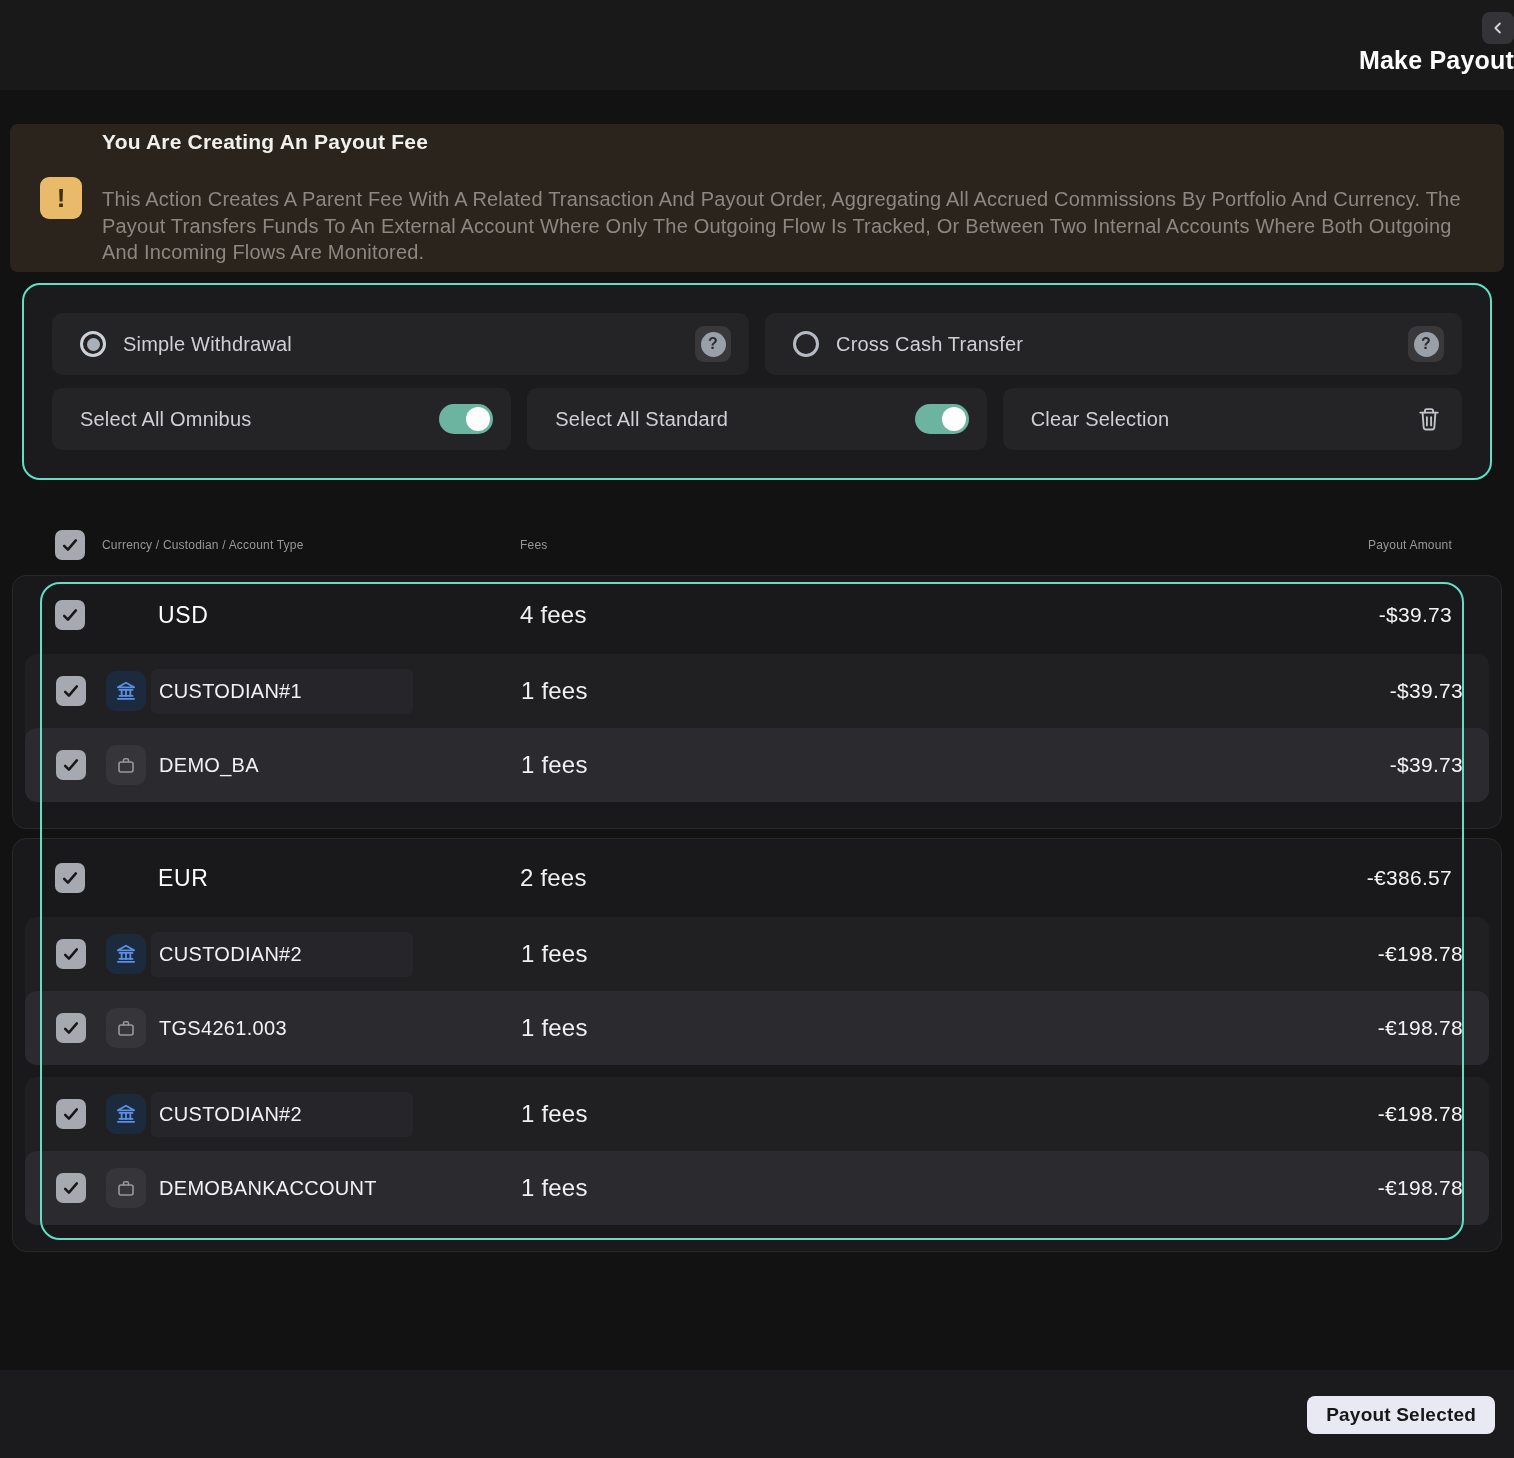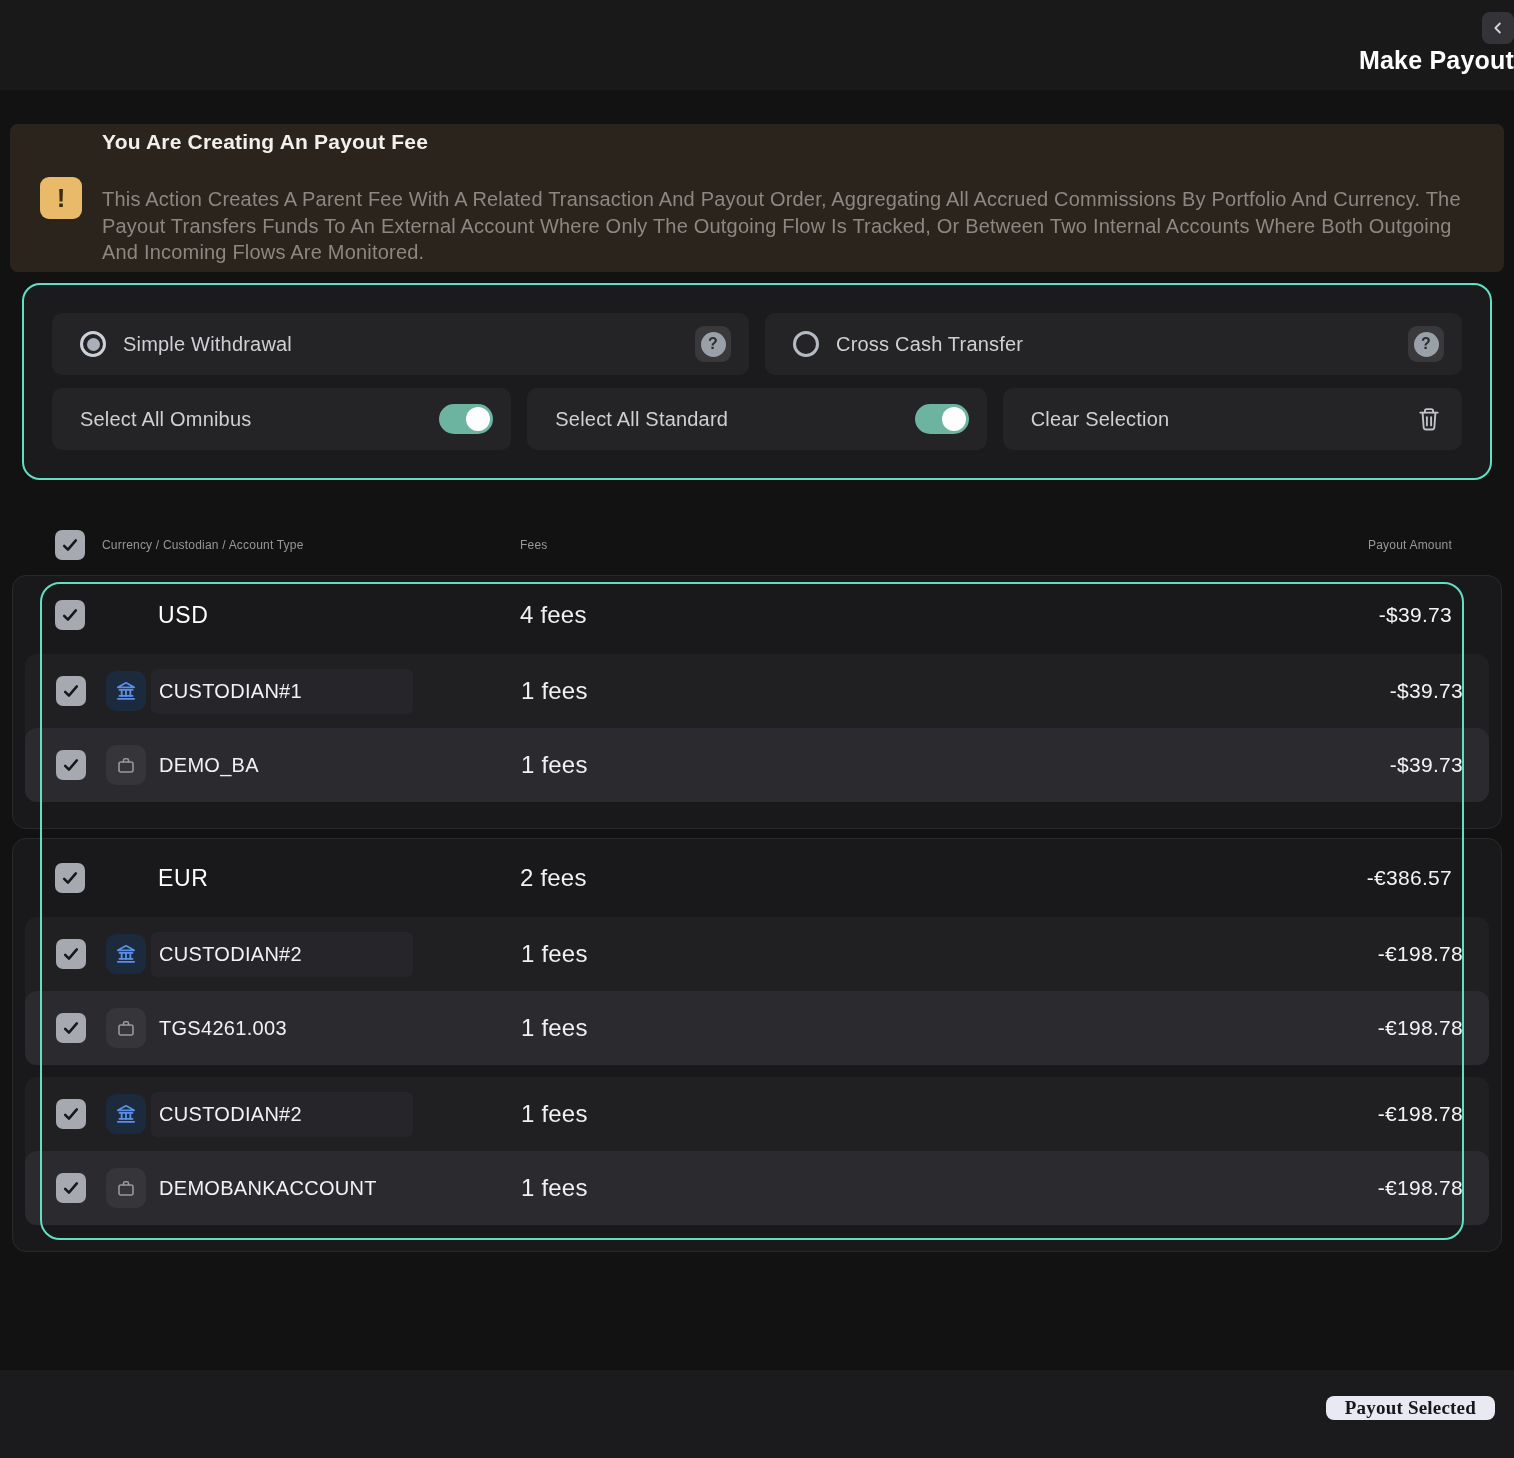--- a/index.html
+++ b/index.html
@@ -62,23 +62,23 @@
   .currency-name { font-size:23px; color:#ffffff; letter-spacing:.6px; }
   .name-chip { display:inline-block; min-width:262px; margin-left:-8px; padding:11px 8px; background:#26262a; border-radius:6px; }
   .fees { flex:1; font-size:24px; color:#f0f0f2; letter-spacing:.2px; }
   .amount { margin-left:auto; font-size:21px; color:#f3f3f5; letter-spacing:.3px; }
   .panel { margin:0 12px; background:#202023; border-radius:12px; }
   .panel + .panel { margin-top:12px; }
   .sub-row { height:74px; padding:0 26px 0 31px; }
   .account-row { background:#2b2b2f; border-radius:12px; }
   
   .footer { position:absolute; left:0; right:0; bottom:0; height:88px; background:#1b1b1d; }
-  .payout-btn { position:absolute; right:19px; top:26px; height:24px; padding:0 19px;
+  .payout-btn { position:absolute; right:19px; top:26px; height:38px; padding:0 19px;
     background:#e8e9f2; color:#17171a; font-size:19px; font-weight:600; border:none; border-radius:8px;
-    font-family:Liberation Serif, serif; cursor:pointer; letter-spacing:.2px; }
+    font-family:Liberation Sans, sans-serif; cursor:pointer; letter-spacing:.2px; }
   svg { display:block; }
 </style>
 </head>
 <body>
 
 <div class="page">
 
   <div class="topbar">
     <button class="back-btn">
       <span>

